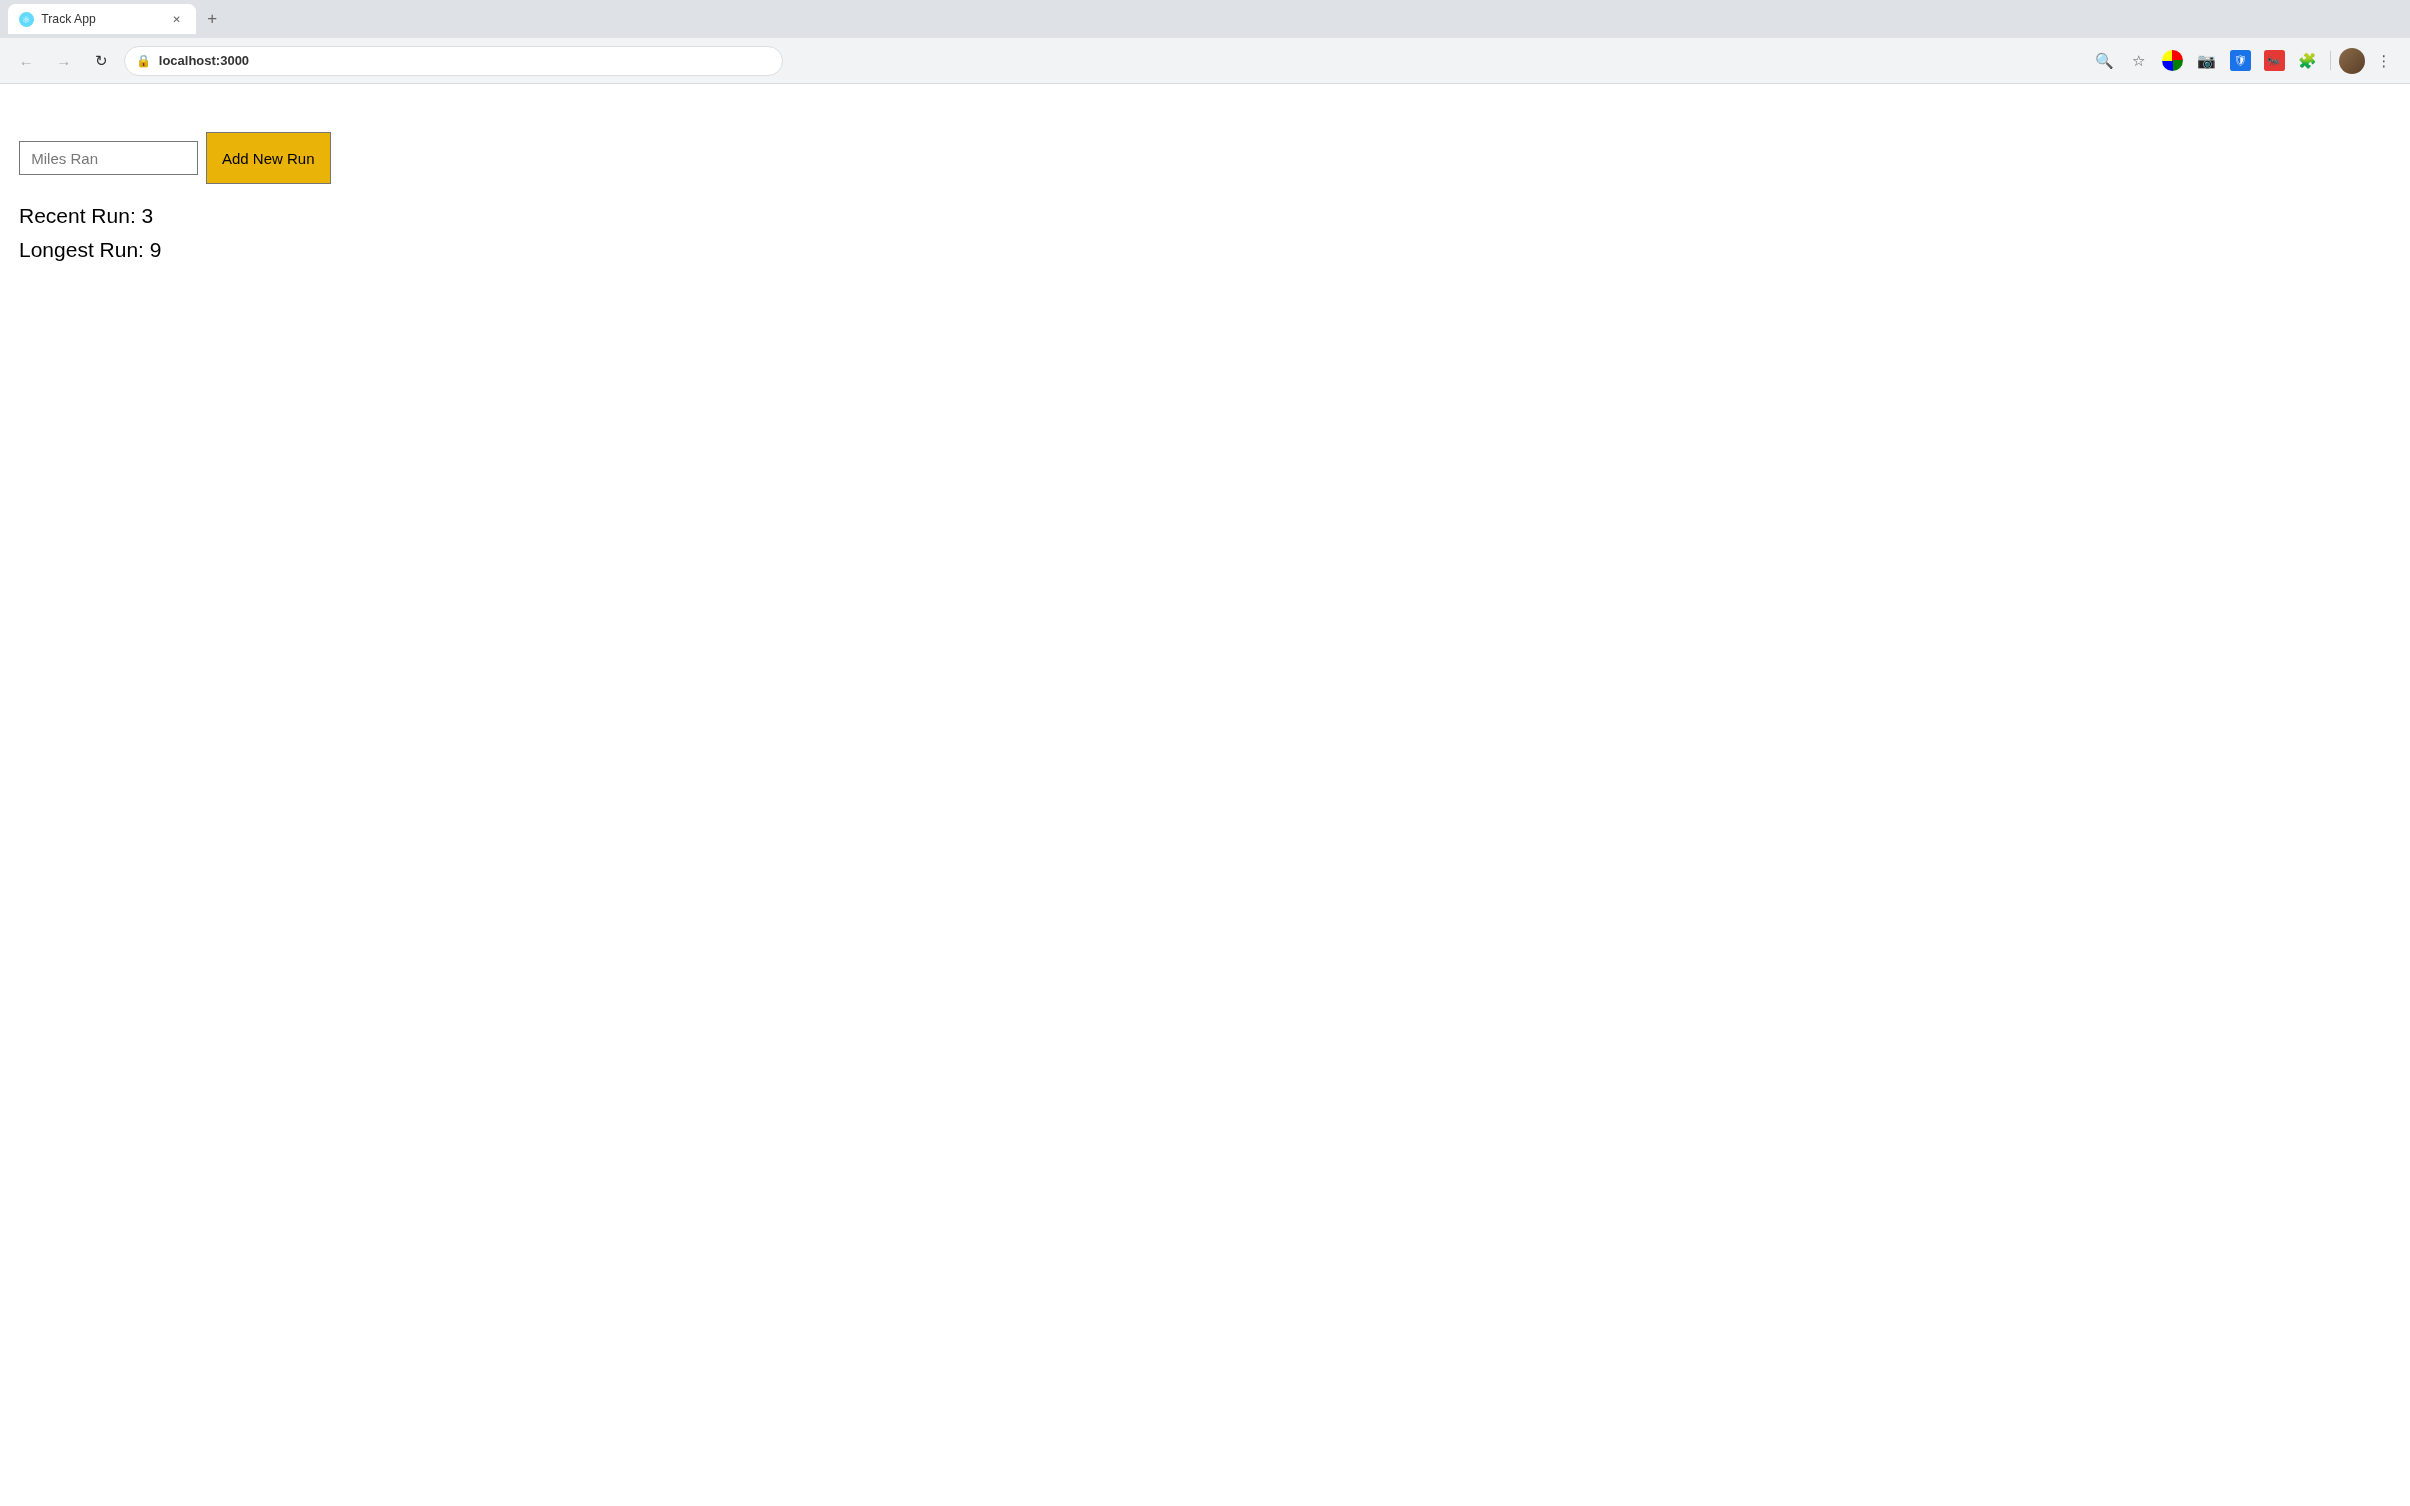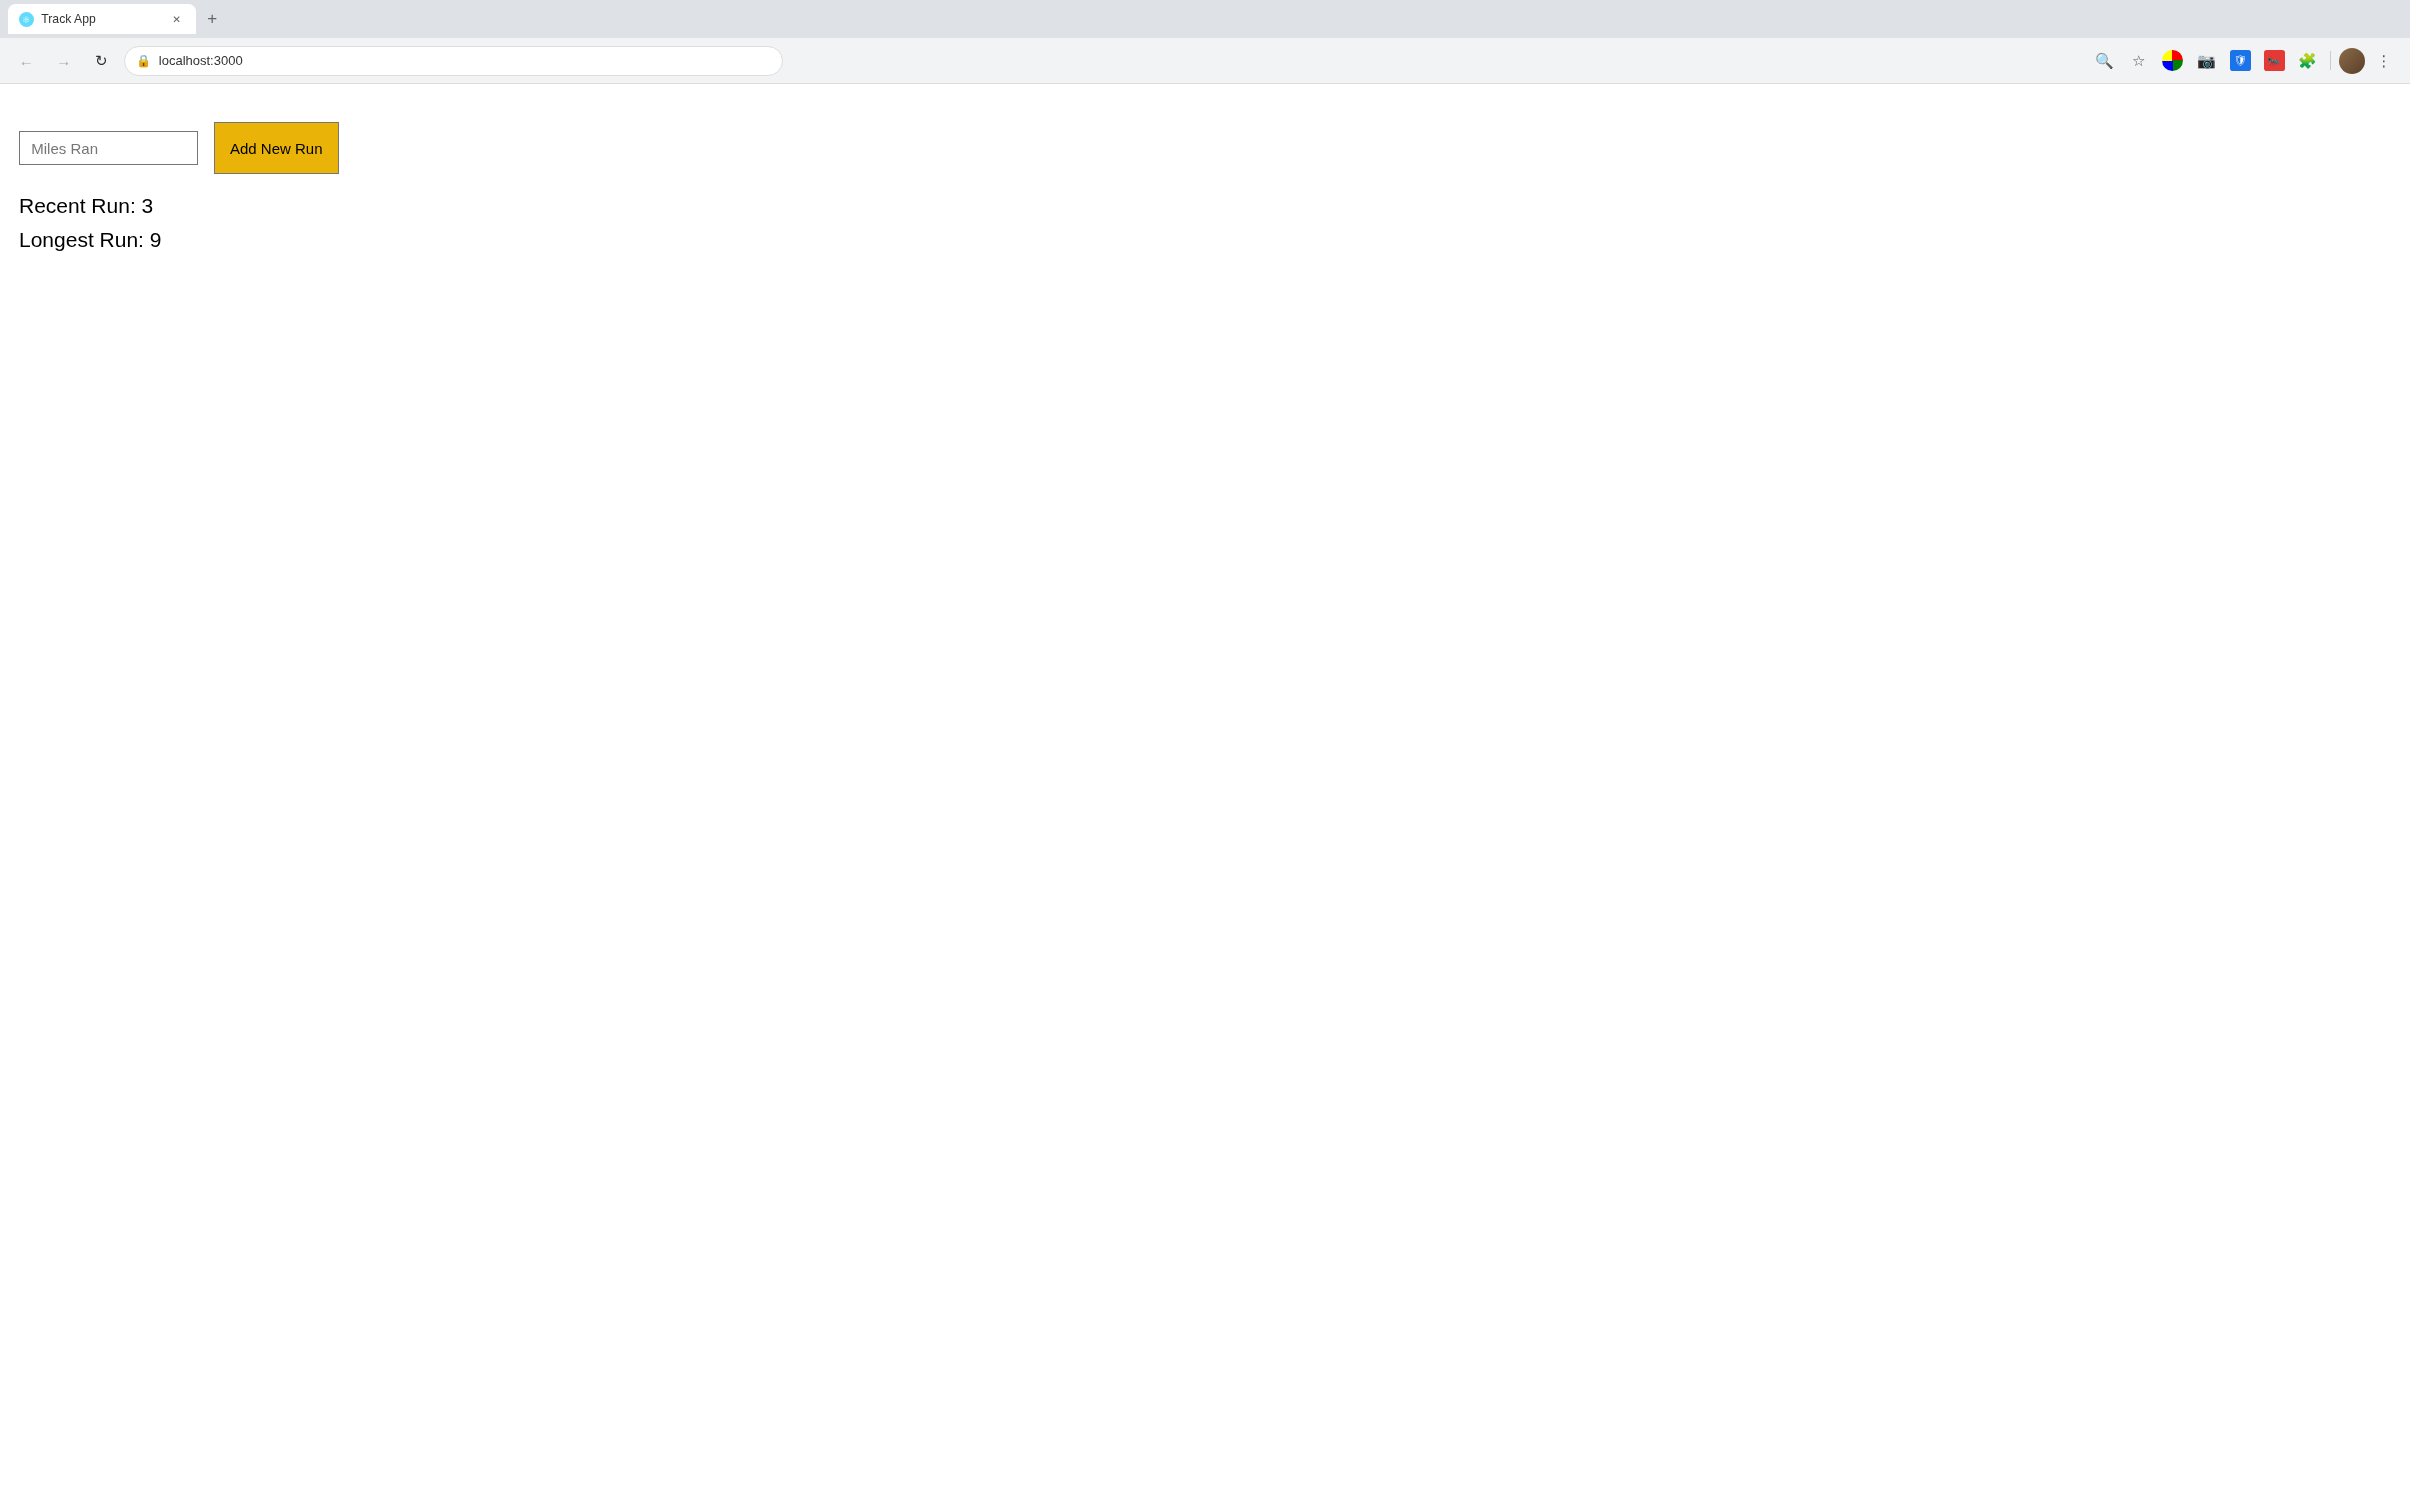--- a/index.html
+++ b/index.html
@@ -134,20 +134,21 @@
 
     .address-lock {
       color: #333;
       font-size: 12.2px;
     }
 
     .address-text {
       font-size: 13px;
       color: #333;
       flex: 1;
+      font-weight: bold;
     }
 
     .nav-actions {
       display: flex;
       align-items: center;
       gap: 3.8px;
       margin-left: auto;
     }
 
     .action-btn {
@@ -190,22 +191,23 @@
       font-size: 49px;
       font-weight: 900;
       color: #000;
       margin-bottom: 38px;
       line-height: 1.2;
     }
 
     .form-row {
       display: flex;
       align-items: center;
-      gap: 16px;
+      gap: 8px;
       margin-bottom: 15px;
+      margin-top: 10px;
     }
 
     .miles-input {
       border: 0.9px solid #767676;
       padding: 5.6px 11.3px;
       font-size: 15px;
       height: 34px;
       width: 179px;
       outline: none;
       color: #767676;

